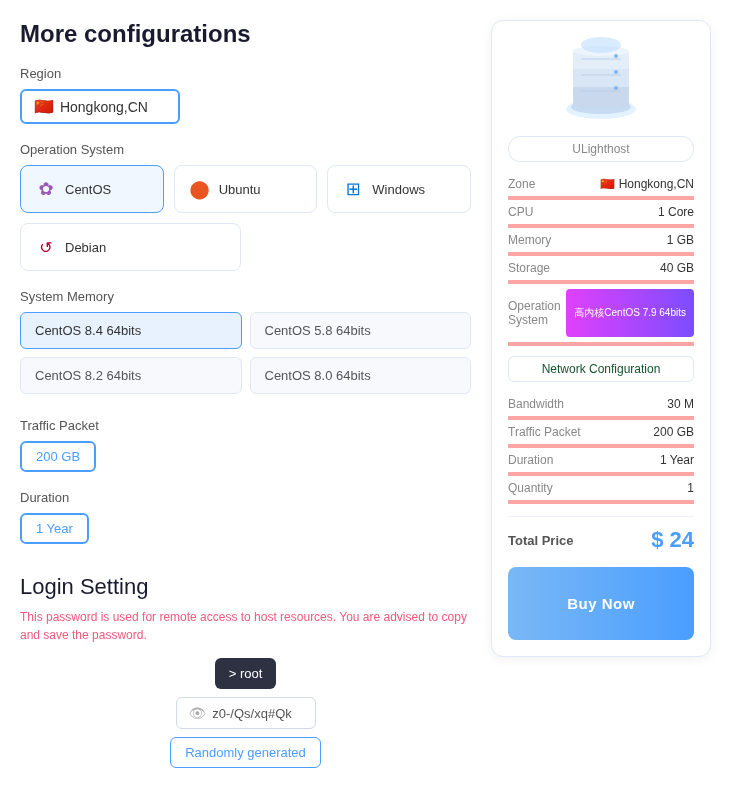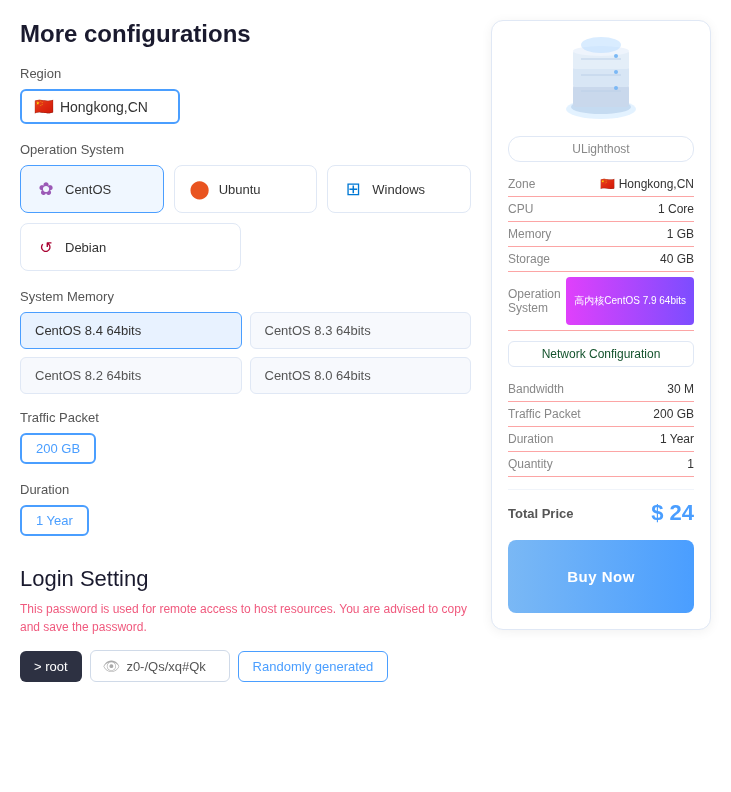--- a/index.html
+++ b/index.html
@@ -84,21 +84,21 @@
       display: flex;
       align-items: center;
       justify-content: center;
       font-size: 18px;
     }
 
     .system-detail-grid {
       display: grid;
       grid-template-columns: 1fr 1fr;
       gap: 8px;
-      margin-bottom: 16px;
+      margin-bottom: 24px;
     }
     .sys-option {
       border: 1.5px solid #e0e8f5;
       border-radius: 6px;
       padding: 10px 14px;
       font-size: 13px;
       color: #555;
       cursor: pointer;
       background: #f7f9fd;
     }
@@ -141,20 +141,21 @@
     .login-desc {
       font-size: 12px;
       color: #f05a7e;
       margin-bottom: 14px;
       line-height: 1.5;
     }
     .login-row {
       display: flex;
       align-items: center;
       gap: 8px;
+      flex-direction: column;
     }
     .root-btn {
       background: #2d3142;
       color: #fff;
       border: none;
       border-radius: 6px;
       padding: 8px 14px;
       font-size: 13px;
       cursor: pointer;
       display: flex;
@@ -206,21 +207,21 @@
       padding: 5px;
       font-size: 12px;
       color: #888;
       margin-bottom: 10px;
     }
     .spec-row {
       display: flex;
       justify-content: space-between;
       align-items: center;
       padding: 5px 0;
-      border-bottom: 1px solid #fca5a5;
+      border-bottom: 4px solid #fca5a5;
       font-size: 12px;
     }
     .spec-row:last-of-type { border-bottom: none; }
     .spec-label { color: #888; }
     .spec-value { color: #333; font-weight: 500; }
 
     .os-badge {
       background: linear-gradient(90deg, #e040fb, #7c4dff);
       color: #fff;
       border-radius: 4px;
@@ -317,21 +318,21 @@
     <div class="os-grid-2">
       <div class="os-option">
         <span class="os-icon" style="color:#a80030; font-size:16px;">↺</span>
         <span>Debian</span>
       </div>
     </div>
 
     <div class="section-label">System Memory</div>
     <div class="system-detail-grid">
       <div class="sys-option selected">CentOS 8.4 64bits</div>
-      <div class="sys-option">CentOS 8.3 64bits</div>
+      <div class="sys-option">CentOS 5.8 64bits</div>
       <div class="sys-option">CentOS 8.2 64bits</div>
       <div class="sys-option">CentOS 8.0 64bits</div>
     </div>
 
     <div class="traffic-section">
       <div class="section-label">Traffic Packet</div>
       <div class="traffic-btn">200 GB</div>
     </div>
 
     <div class="duration-section">

